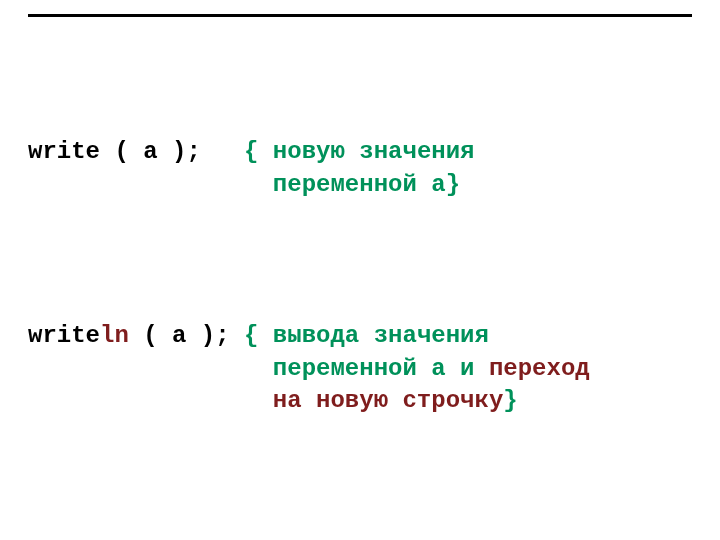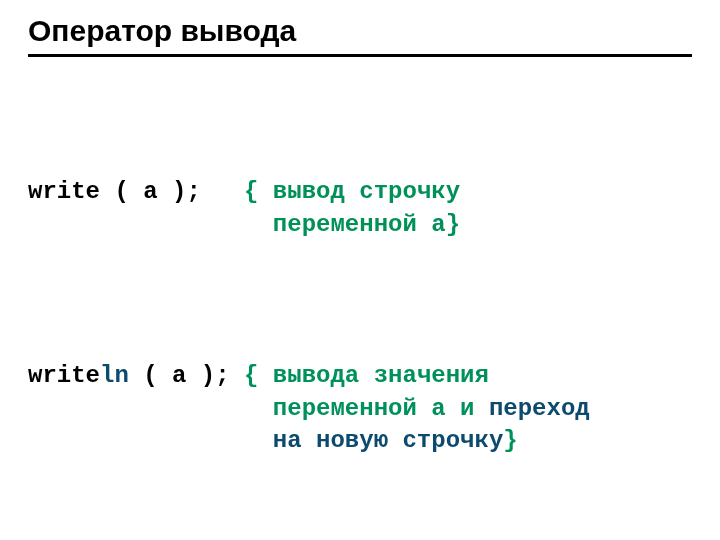--- a/index.html
+++ b/index.html
@@ -29,36 +29,35 @@
     margin: 0 0 22px 0;
   }
   .code {
     font-family: "Courier New", Courier, monospace;
     font-weight: 700;
     font-size: 24px;
     line-height: 1.35;
     color: #000;
     white-space: pre;
   }
-  .blue   { color: #0c4a6e; }
+  .blue   { color: #7f1d1d; }
   .green  { color: #00915a; }
   .block  { margin-bottom: 22px; }
   .block:last-child { margin-bottom: 0; }
 </style>
 </head>
 <body>
 
 <div class="slide">
 
-  <h1 class="title">Оператор вывода</h1>
   <hr class="rule">
 
   <div class="code">
 
-    <div class="block"><span>write</span><span> ( a );   </span><span class="green">{ вывод строчку
+    <div class="block"><span>write</span><span> ( a );   </span><span class="green">{ новую значения
                  переменной a}</span></div>
 
     <div class="block"><span>write</span><span class="blue">ln</span><span> ( a ); </span><span class="green">{ вывода значения
                  переменной a и </span><span class="blue">переход
                  на новую строчку</span><span class="green">}</span></div>
 
     
 
     
 

